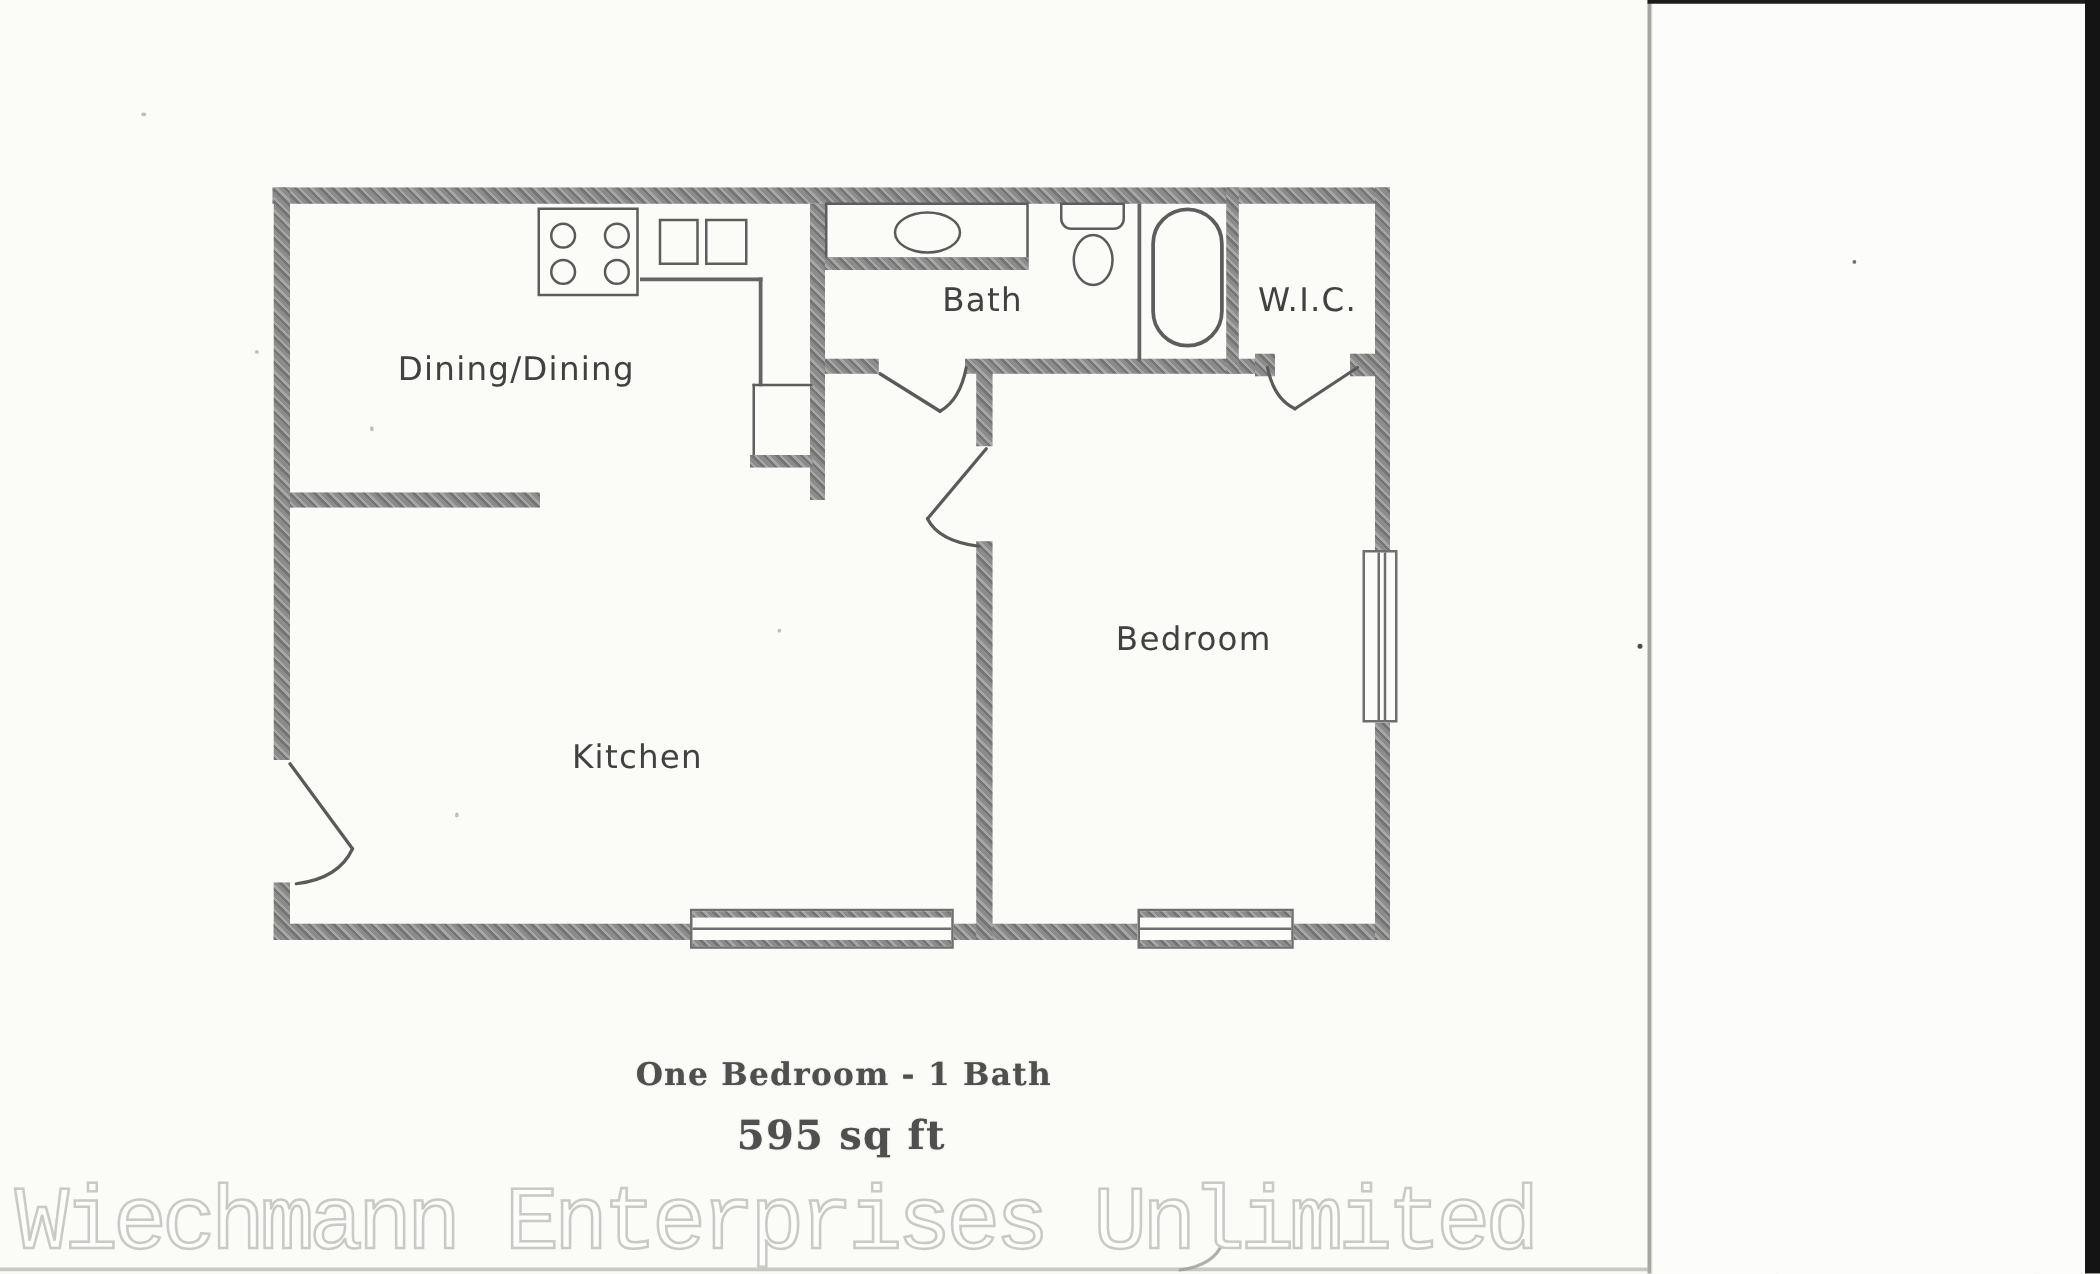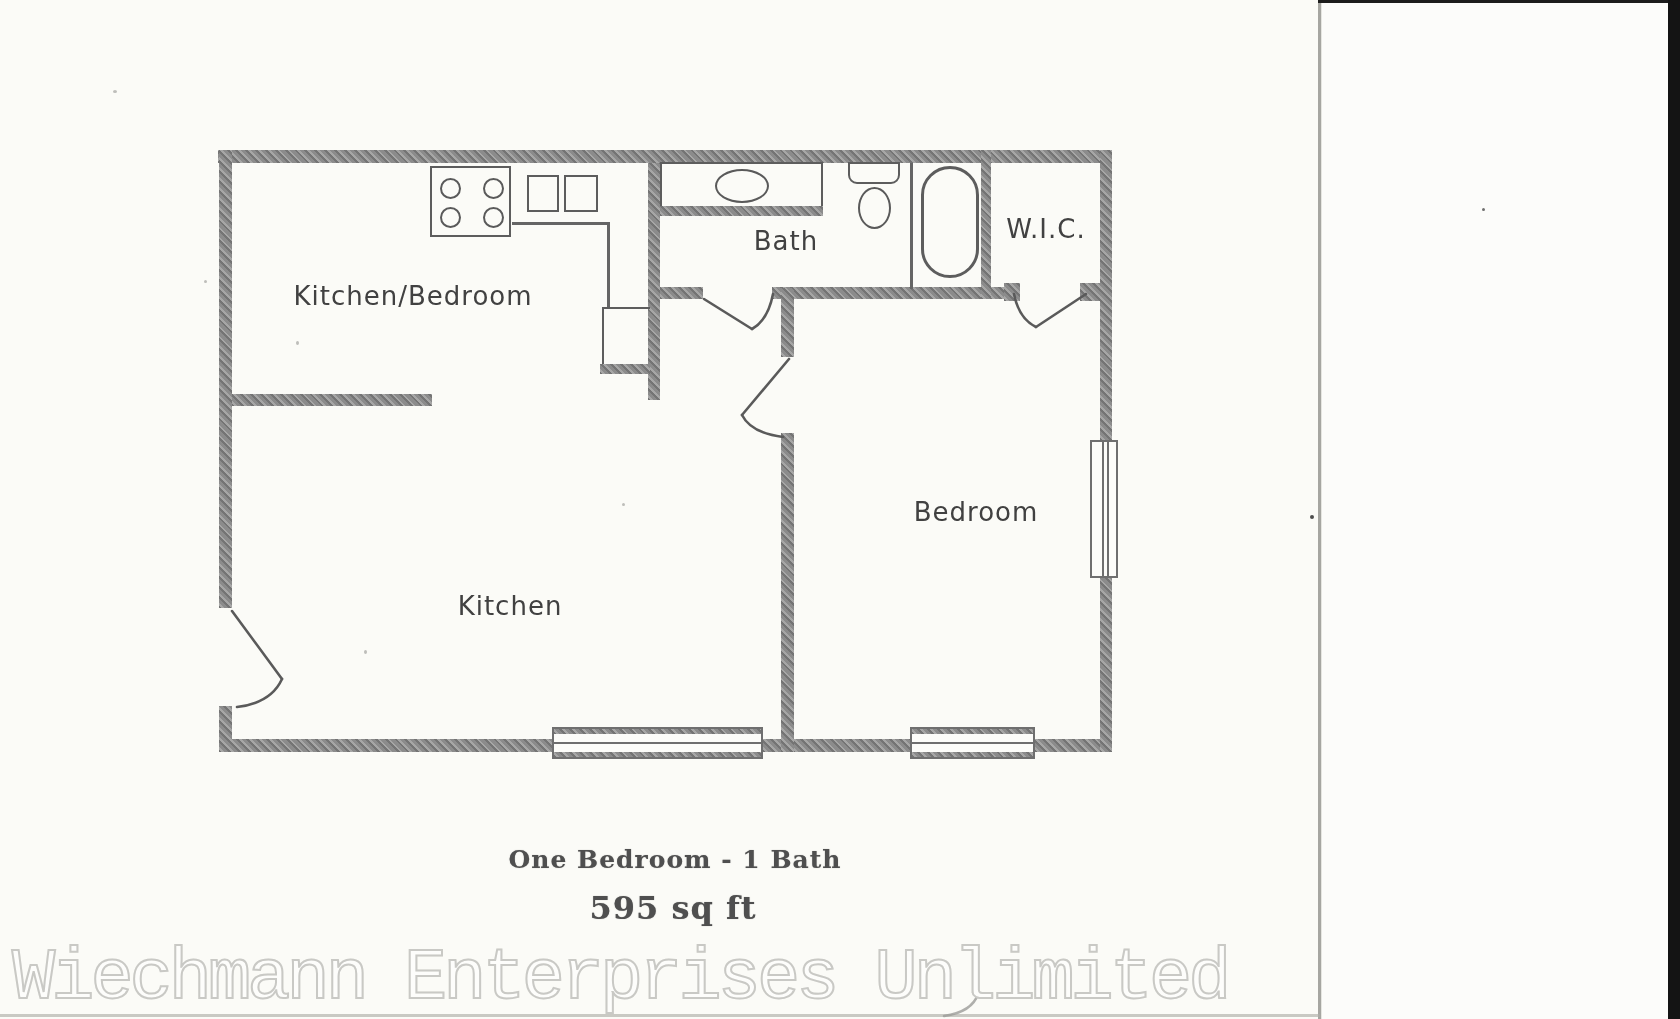--- a/index.html
+++ b/index.html
@@ -137,24 +137,24 @@
         <path d="M 742 415 Q 751 433 783 437"></path>
       </g>
       <g>
         <path d="M 1086 294 L 1036 327"></path>
         <path d="M 1014 294 Q 1019 319 1036 327"></path>
       </g>
       <path d="M 944 1016 Q 972 1012 978 994" stroke="#9c9c98" stroke-width="2.5" opacity=".8"></path>
     </g>
   </svg>
 
-  <div class="room-label" style="left:413px;top:281px;">Kitchen/Bedroom</div>
+  <div class="room-label" style="left:413px;top:281px;">Dining/Dining</div>
   <div class="room-label" style="left:786px;top:226px;">Bath</div>
-  <div class="room-label" style="left:1046px;top:214px;">W.I.C.</div>
-  <div class="room-label" style="left:976px;top:497px;text-align:center;">Bedroom</div>
+  <div class="room-label" style="left:1046px;top:226px;">W.I.C.</div>
+  <div class="room-label" style="left:955px;top:497px;text-align:center;">Bedroom</div>
   <div class="room-label" style="left:510px;top:591px;">Kitchen</div>
 
   <div class="caption caption-title" style="left:675px;top:845px;">One Bedroom - 1 Bath</div>
   <div class="caption caption-area" style="left:673px;top:889px;">595 sq ft</div>
 
   <div class="watermark">Wiechmann Enterprises Unlimited</div>
 
 </div>
 
 </body></html>

